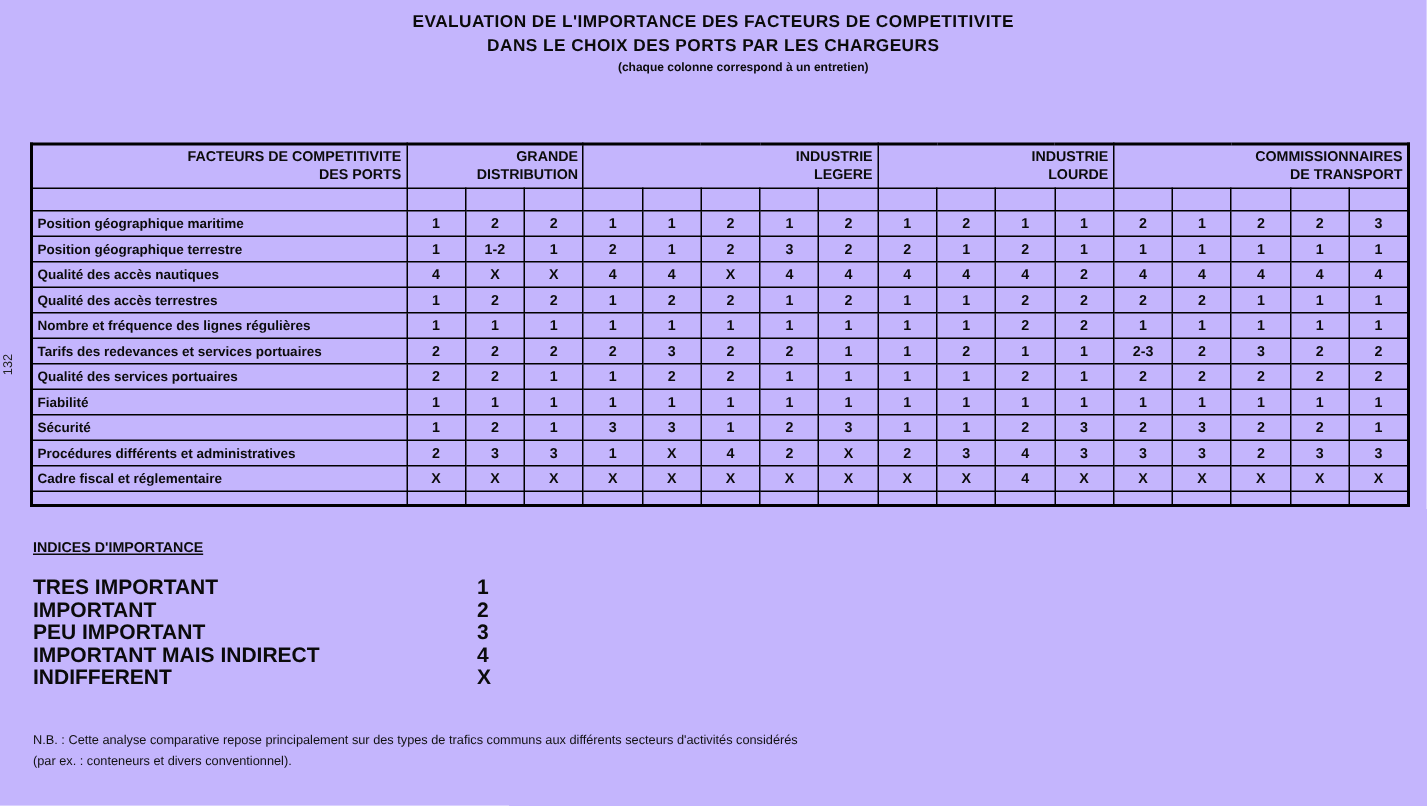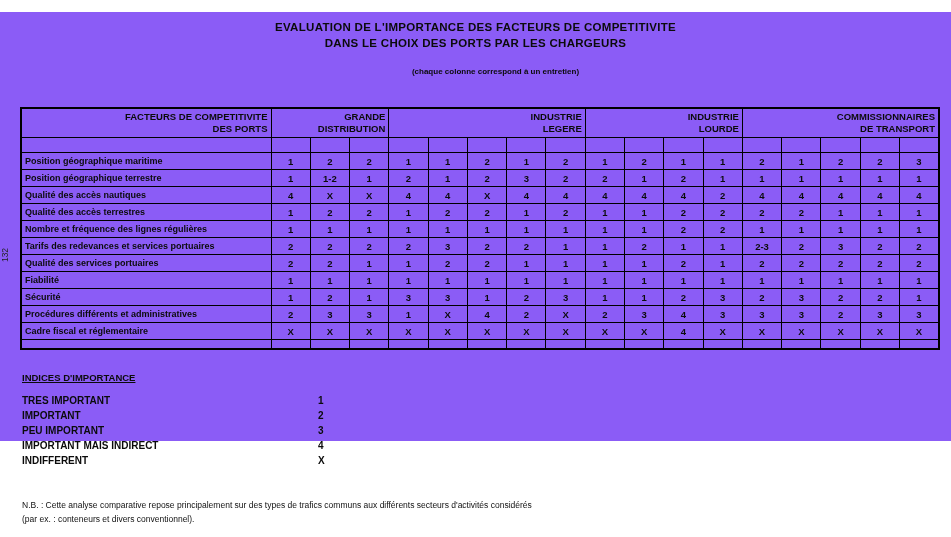--- a/index.html
+++ b/index.html
@@ -1,36 +1,36 @@
 <!DOCTYPE html>
 <html><head>
 <meta charset="utf-8">
 <style>
   html,body{margin:0;padding:0;background:#ffffff;}
   body{width:951px;height:537px;font-family:"Liberation Sans",sans-serif;color:#0b0b0b;position:relative;overflow:hidden;}
-  .page{position:absolute;top:12px;left:0;width:951px;height:429px;background:#8b5cf6;}
+  .page{position:absolute;top:0;left:0;width:951px;height:537px;background:#c4b5fd;}
 
   .title-block{position:absolute;top:8px;left:0;width:951px;text-align:center;}
   .title{font-size:11.5px;font-weight:bold;letter-spacing:.3px;line-height:1.35;}
-  .subtitle{font-size:8px;font-weight:bold;margin-top:16px;padding-left:40px;}
+  .subtitle{font-size:8px;font-weight:bold;margin-top:1px;padding-left:40px;}
 
   .side-number{position:absolute;left:-2px;top:238px;transform:rotate(-90deg);transform-origin:center;font-size:8.5px;color:#222;}
 
   table.matrix{position:absolute;left:20px;top:95px;width:920px;border-collapse:collapse;table-layout:fixed;border:2px solid #000;}
   .matrix th,.matrix td{border:1px solid #000;padding:0 3px;font-weight:bold;overflow:hidden;white-space:nowrap;}
   .matrix th{font-size:9.5px;text-align:right;height:28px;line-height:1.25;vertical-align:middle;}
   .matrix tr.subhead td{height:14px;font-size:8px;}
   .matrix td.rowlabel{font-size:9px;text-align:left;height:16px;}
   .matrix td.val{font-size:9.5px;text-align:center;height:16px;}
   .matrix tr.bottomblank td{height:8px;font-size:5px;line-height:5px;}
   col.factors{width:250px;}
 
   .legend{position:absolute;left:22px;top:360px;}
   .legend-title{font-size:9.5px;font-weight:bold;text-decoration:underline;margin-bottom:12px;}
-  .legend-row{display:flex;height:15px;align-items:flex-start;font-size:10px;font-weight:bold;}
+  .legend-row{display:flex;height:15px;align-items:center;font-size:14px;font-weight:bold;}
   .legend-label{width:296px;}
   .legend-code{width:24px;text-align:left;}
 
   .footnote{position:absolute;left:22px;top:487px;font-size:8.5px;line-height:1.6;color:#111;}
 </style>
 </head>
 <body>
 
 <div class="page">
 

